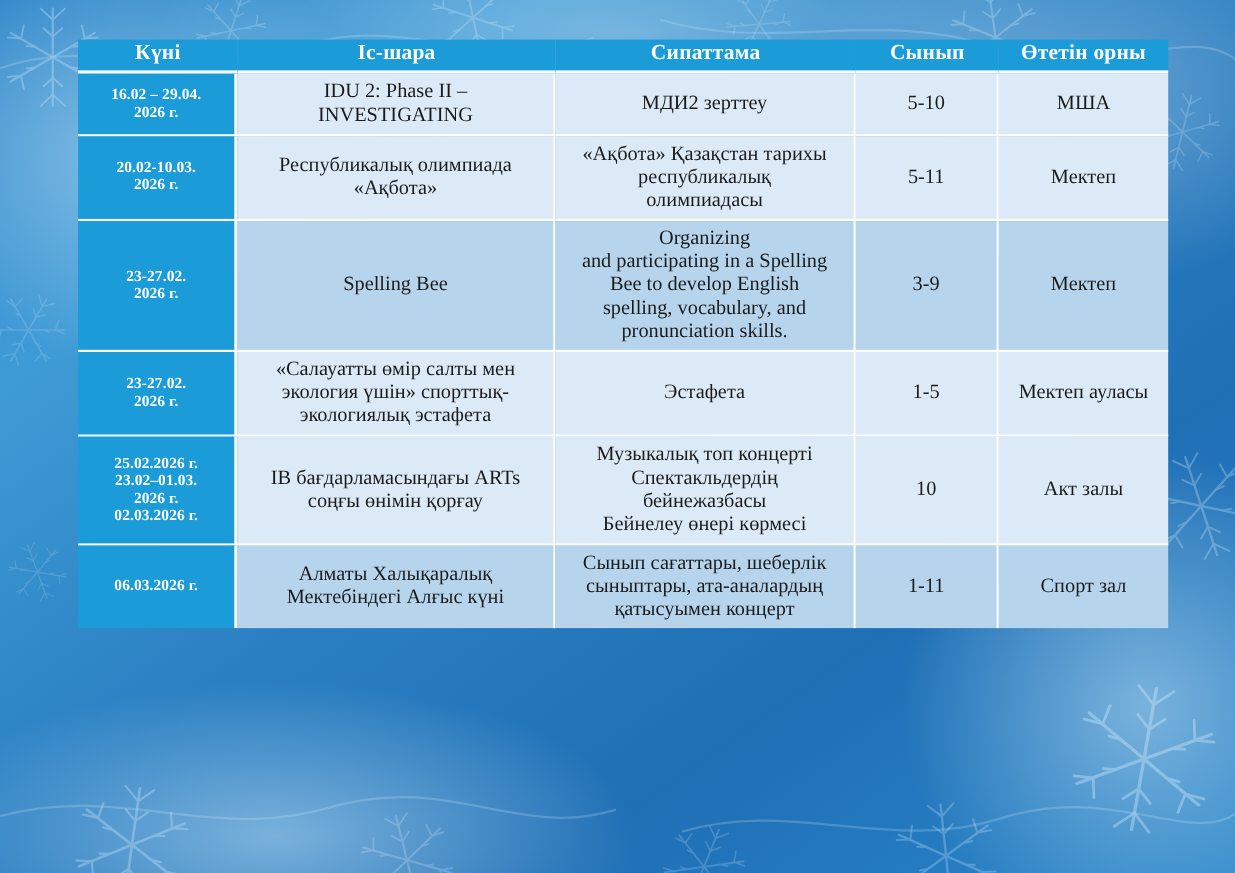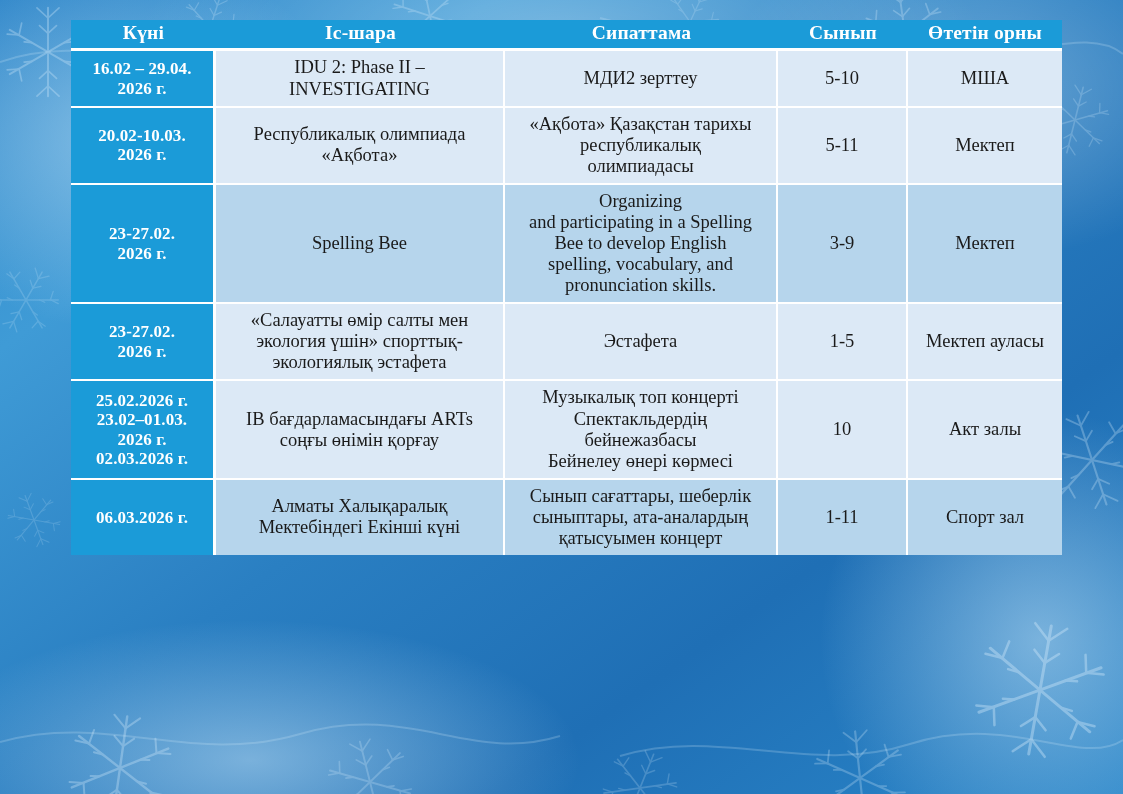--- a/index.html
+++ b/index.html
@@ -13,21 +13,21 @@
     position:relative;
   }
 
   
   #bg { position:absolute; inset:0; z-index:0; }
   #bg svg { display:block; width:1123px; height:794px; }
 
   
   #table-wrap {
     position:absolute;
-    left:71px; top:20px;
+    left:71px; top:36px;
     width:864px;
     z-index:2;
   }
   table {
     width:991px;
     border-collapse:separate;
     border-spacing:0;
     table-layout:fixed;
   }
   col.c-date  { width:145px; }
@@ -59,21 +59,21 @@
     color:#1a1a1a;
   }
   tbody td:last-child { border-right:none; }
   tbody tr:last-child td { border-bottom:none; }
 
   
   tbody td.date {
     background:#1b9bd8;
     color:#ffffff;
     font-weight:bold;
-    font-size:17px;
+    font-size:14px;
     border-right:3px solid #ffffff;
     letter-spacing:.1px;
   }
   
   tr.tint-a td { background:#dce9f6; }
   tr.tint-b td { background:#b6d5ec; }
   tr.tint-a td.date, tr.tint-b td.date { background:#1b9bd8; }
 
   td .ml { display:block; }
 </style>
@@ -293,21 +293,21 @@
           </td>
           <td>10</td>
           <td>Акт залы</td>
         </tr>
         <tr class="tint-b">
           <td class="date">
             <span class="ml">06.03.2026 г.</span>
           </td>
           <td>
             <span class="ml">Алматы Халықаралық</span>
-            <span class="ml">Мектебіндегі Екінші күні</span>
+            <span class="ml">Мектебіндегі Алғыс күні</span>
           </td>
           <td>
             <span class="ml">Сынып сағаттары, шеберлік</span>
             <span class="ml">сыныптары, ата-аналардың</span>
             <span class="ml">қатысуымен концерт</span>
           </td>
           <td>1-11</td>
           <td>Спорт зал</td>
         </tr>
       </tbody>

